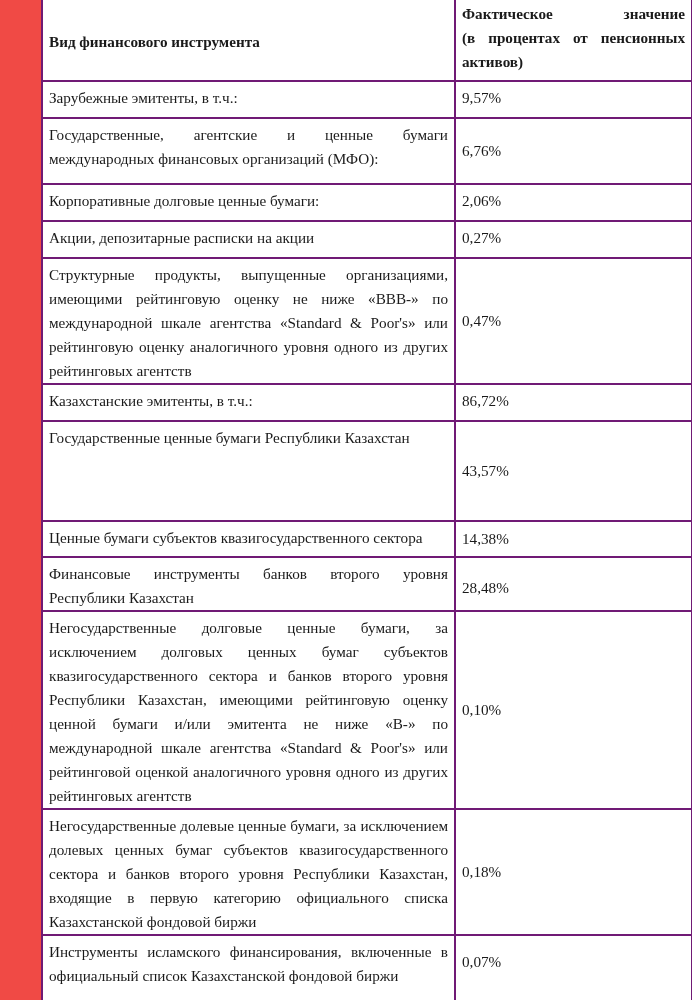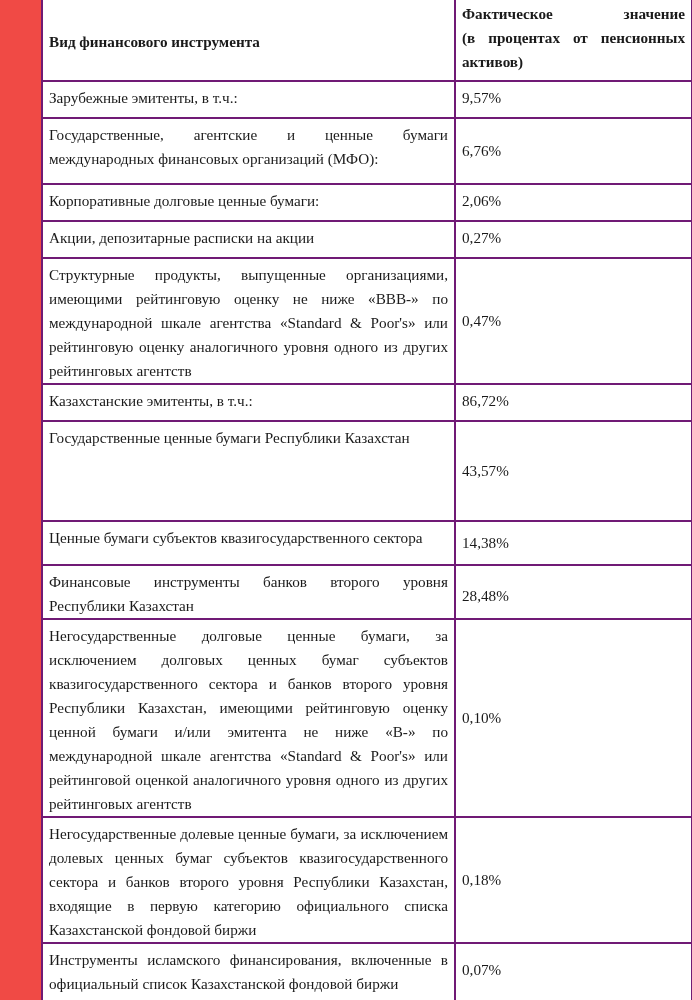--- a/index.html
+++ b/index.html
@@ -82,21 +82,21 @@
       <td class="val mid">0,47%</td>
     </tr>
     <tr style="height:37px;">
       <td>Казахстанские эмитенты, в т.ч.:</td>
       <td class="val">86,72%</td>
     </tr>
     <tr style="height:100px;">
       <td>Государственные ценные бумаги Республики Казахстан</td>
       <td class="val mid">43,57%</td>
     </tr>
-    <tr style="height:44px;">
+    <tr style="height:36px;">
       <td>Ценные бумаги субъектов квазигосударственного сектора</td>
       <td class="val mid">14,38%</td>
     </tr>
     <tr style="height:52px;">
       <td>Финансовые инструменты банков второго уровня Республики Казахстан</td>
       <td class="val" style="padding-top:18px;">28,48%</td>
     </tr>
     <tr style="height:188px;margin-left:30px;">
       <td>Негосударственные долговые ценные бумаги, за исключением долговых ценных бумаг субъектов квазигосударственного сектора и банков второго уровня Республики Казахстан, имеющими рейтинговую оценку ценной бумаги и/или эмитента не ниже «B-» по международной шкале агентства «Standard &amp; Poor's» или рейтинговой оценкой аналогичного уровня одного из других рейтинговых агентств</td>
       <td class="val mid">0,10%</td>

